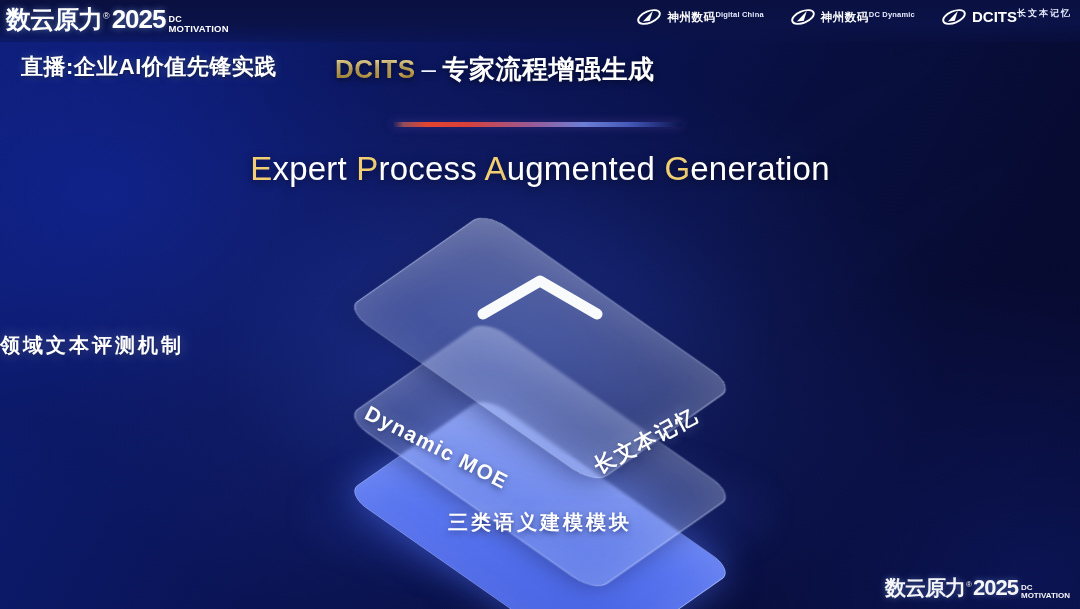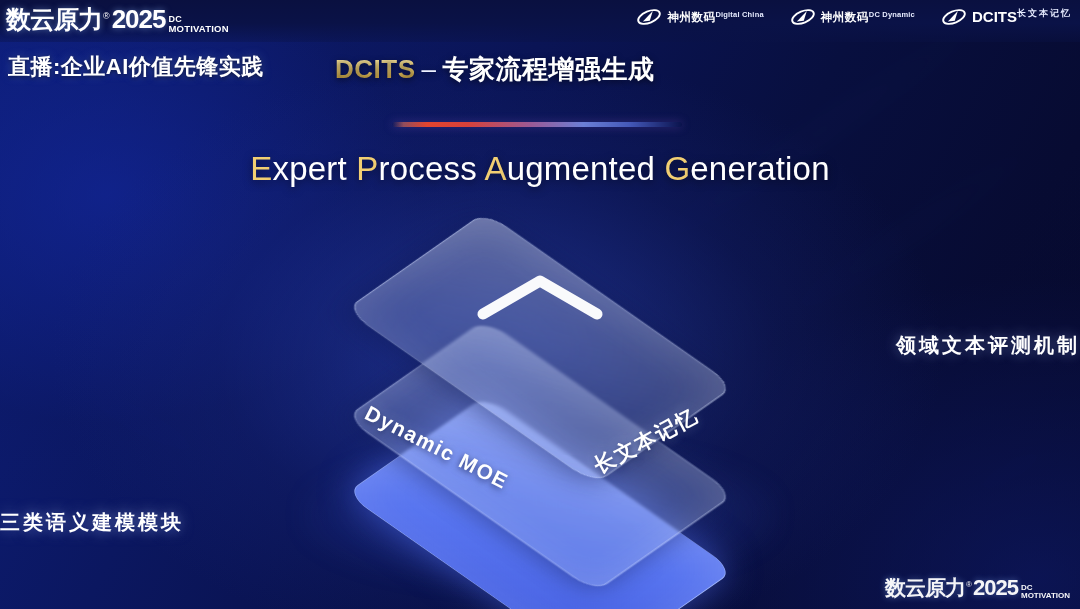--- a/index.html
+++ b/index.html
@@ -54,21 +54,21 @@
   .logo{display:flex;align-items:center;gap:5px;color:#fff;}
   .logo .swirl{width:26px;height:22px;flex:0 0 auto;}
   .logo .txt{display:flex;flex-direction:row;line-height:1.05;justify-content:center;}
   .logo .txt .l1{font-size:11.5px;font-weight:700;letter-spacing:.5px;white-space:nowrap;}
   .logo .txt .l2{font-size:7.5px;font-weight:700;letter-spacing:.2px;white-space:nowrap;color:#e7ecff;}
   .logo.dcits .txt .l1{font-size:15px;font-weight:800;letter-spacing:0px;}
   .logo.dcits .txt .l2{font-size:9px;letter-spacing:2px;}
 
   
   #live-title{
-    position:absolute;left:8px;top:52px;z-index:20;
+    position:absolute;left:21px;top:52px;z-index:20;
     font-size:22px;font-weight:700;color:#ffffff;letter-spacing:.5px;white-space:nowrap;
     text-shadow:0 1px 4px rgba(0,0,0,.6),0 0 10px rgba(140,180,255,.35);
   }
   #epag-title{
     position:absolute;left:335px;top:52px;z-index:20;white-space:nowrap;
     font-size:26px;font-weight:700;letter-spacing:.5px;
     text-shadow:0 2px 6px rgba(0,0,0,.55);
   }
   #epag-title .gold{
     background:linear-gradient(180deg,#fff0b8 0%,#f4d67a 45%,#c99a2e 100%);
@@ -137,26 +137,26 @@
   
   #slab-glow{
     position:absolute;left:300px;top:440px;width:480px;height:150px;
     background:radial-gradient(ellipse at center,rgba(90,125,255,.45) 0%,rgba(60,90,220,.18) 45%,rgba(30,50,160,0) 75%);
     filter:blur(10px);z-index:9;pointer-events:none;
   }
 
   
   .lbl{position:absolute;z-index:14;color:#ffffff;white-space:nowrap;}
   #label-top{
-    left:0;top:332px;width:1080px;text-align:right;
+    left:0;top:332px;width:1080px;text-align:left;
     font-size:20px;font-weight:700;letter-spacing:3px;
     text-shadow:0 2px 7px rgba(12,20,70,.85),0 0 14px rgba(190,210,255,.45);
   }
   #label-bottom{
-    left:0;top:509px;width:1080px;
+    left:0;top:509px;width:1080px;text-align:center;
     font-size:20px;font-weight:700;letter-spacing:3px;
     text-shadow:0 2px 7px rgba(20,35,120,.9),0 0 14px rgba(210,225,255,.5);
   }
   #label-moe{
     left:372px;top:401px;
     font-size:21px;font-weight:600;letter-spacing:1.5px;
     transform:rotate(27deg);transform-origin:left top;
     text-shadow:0 2px 6px rgba(15,25,80,.8),0 0 12px rgba(190,210,255,.45);
   }
   #label-mem{

